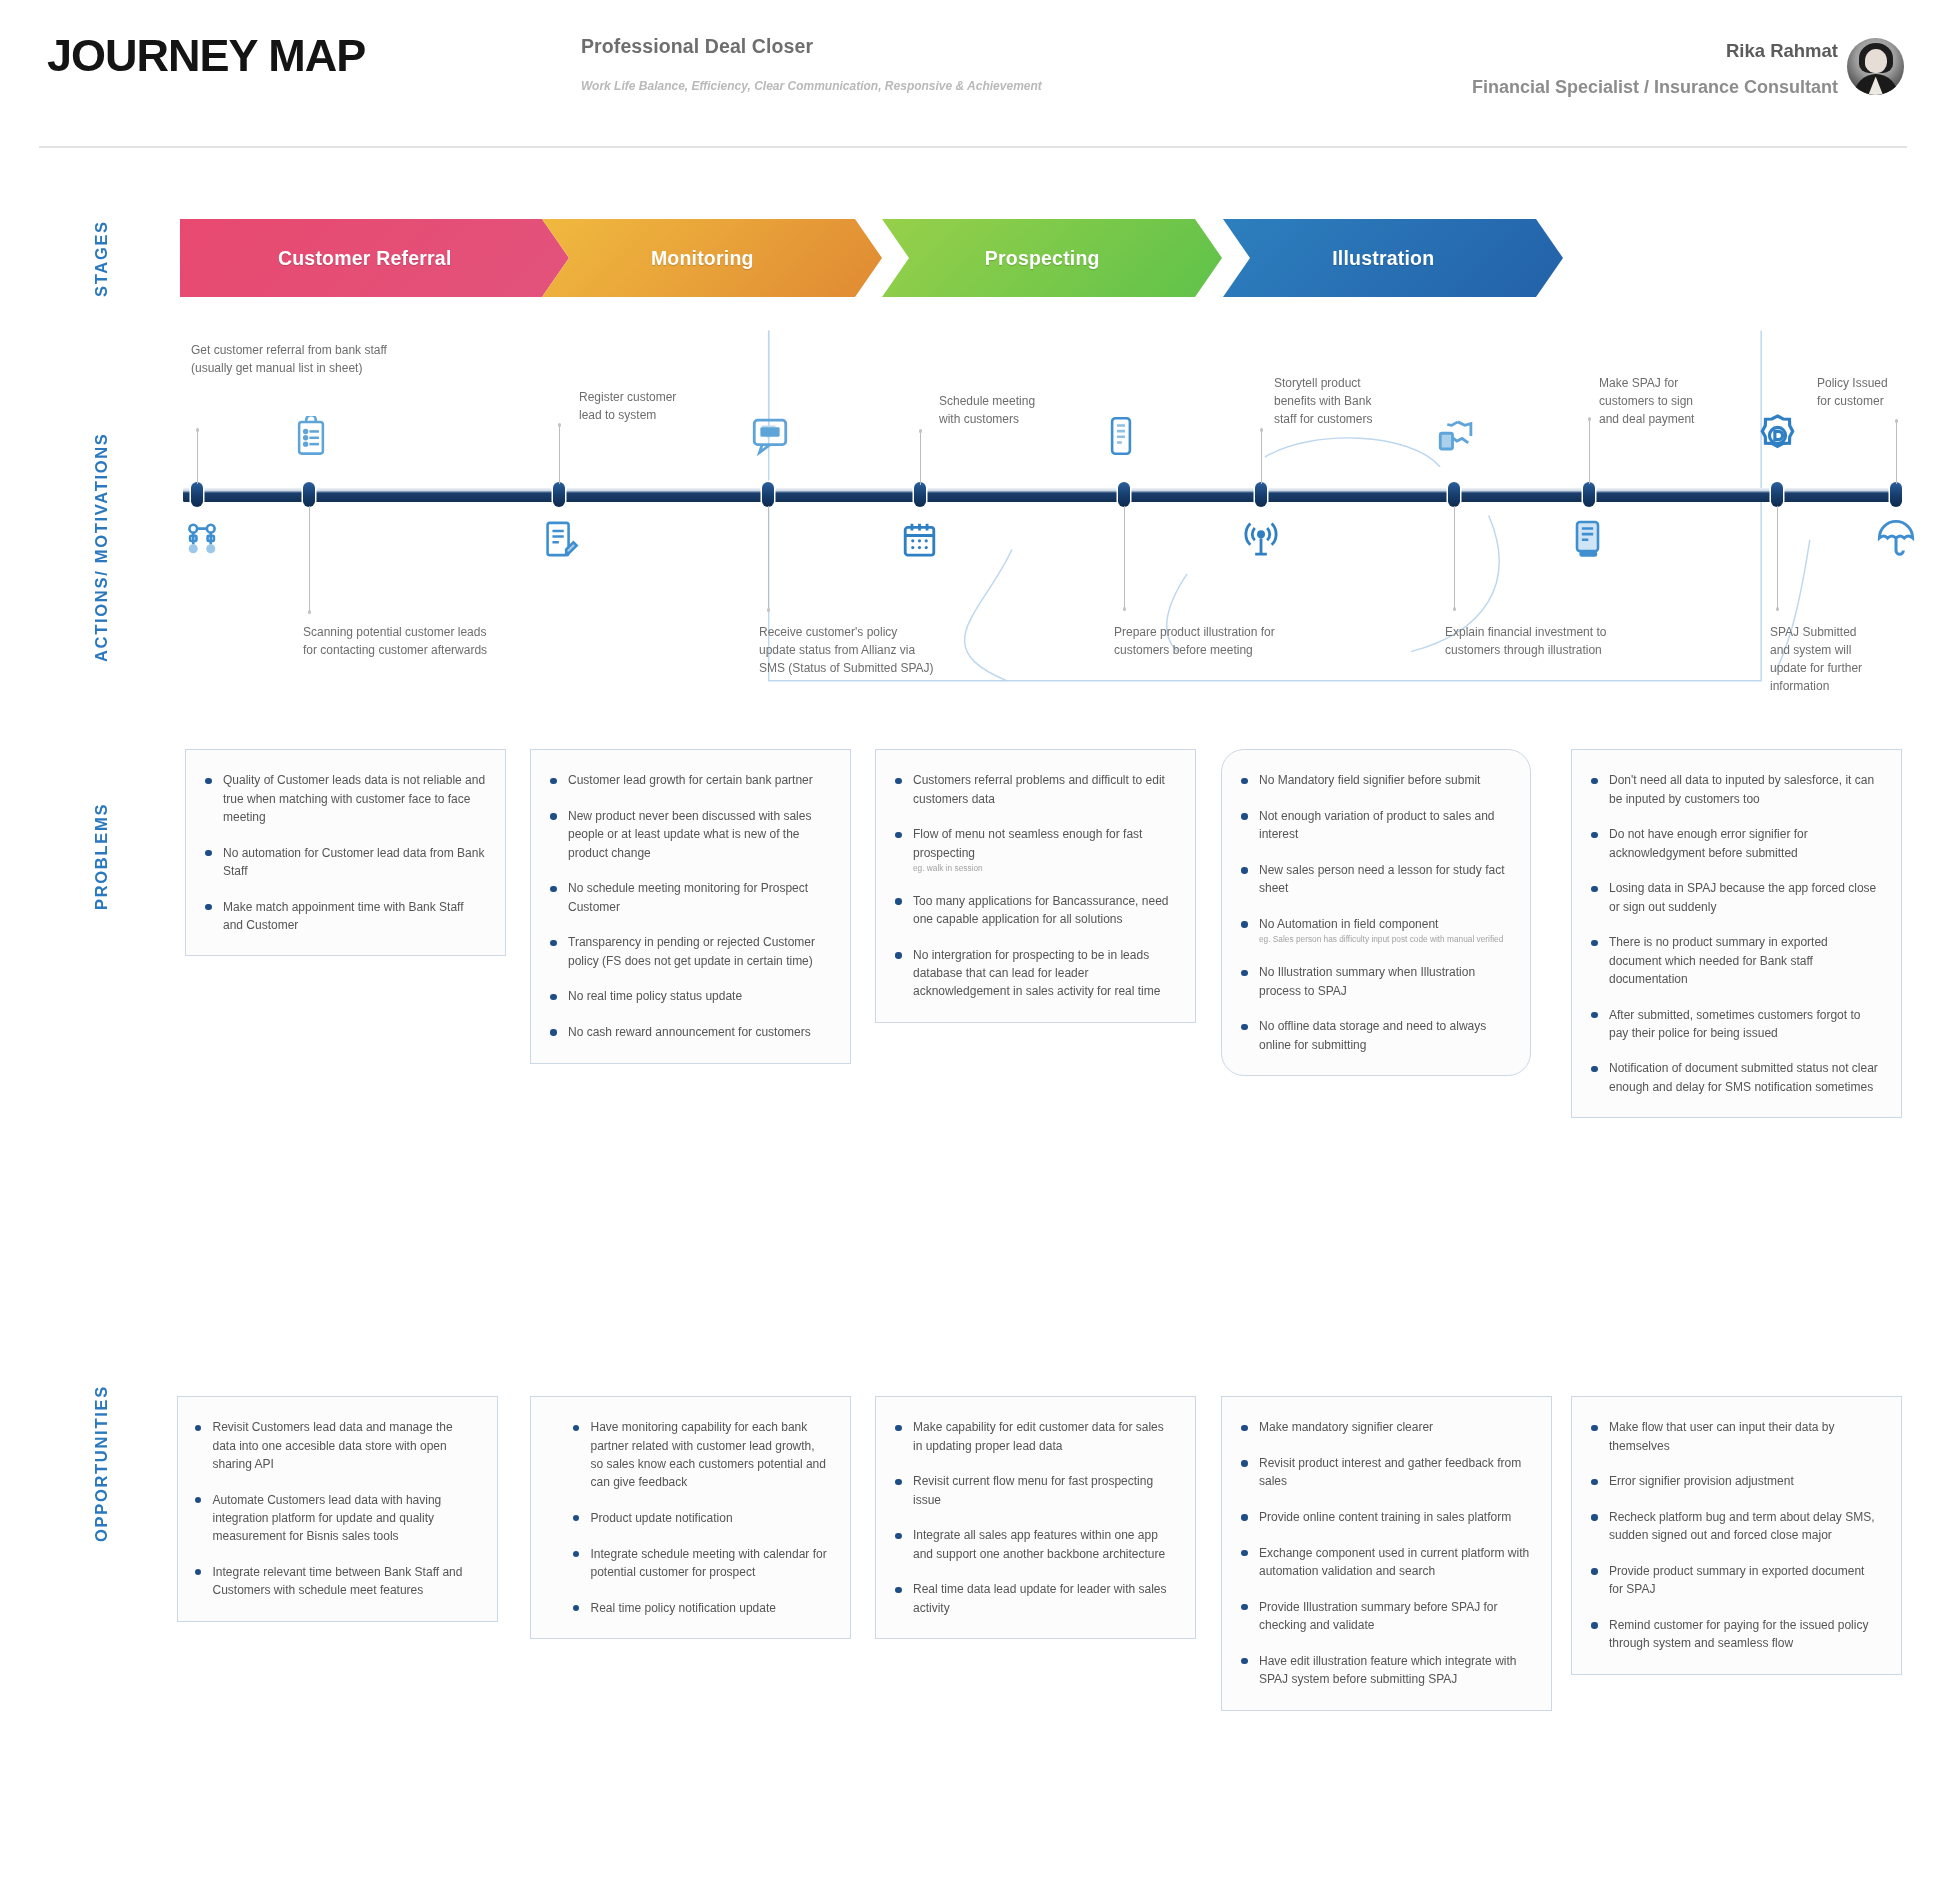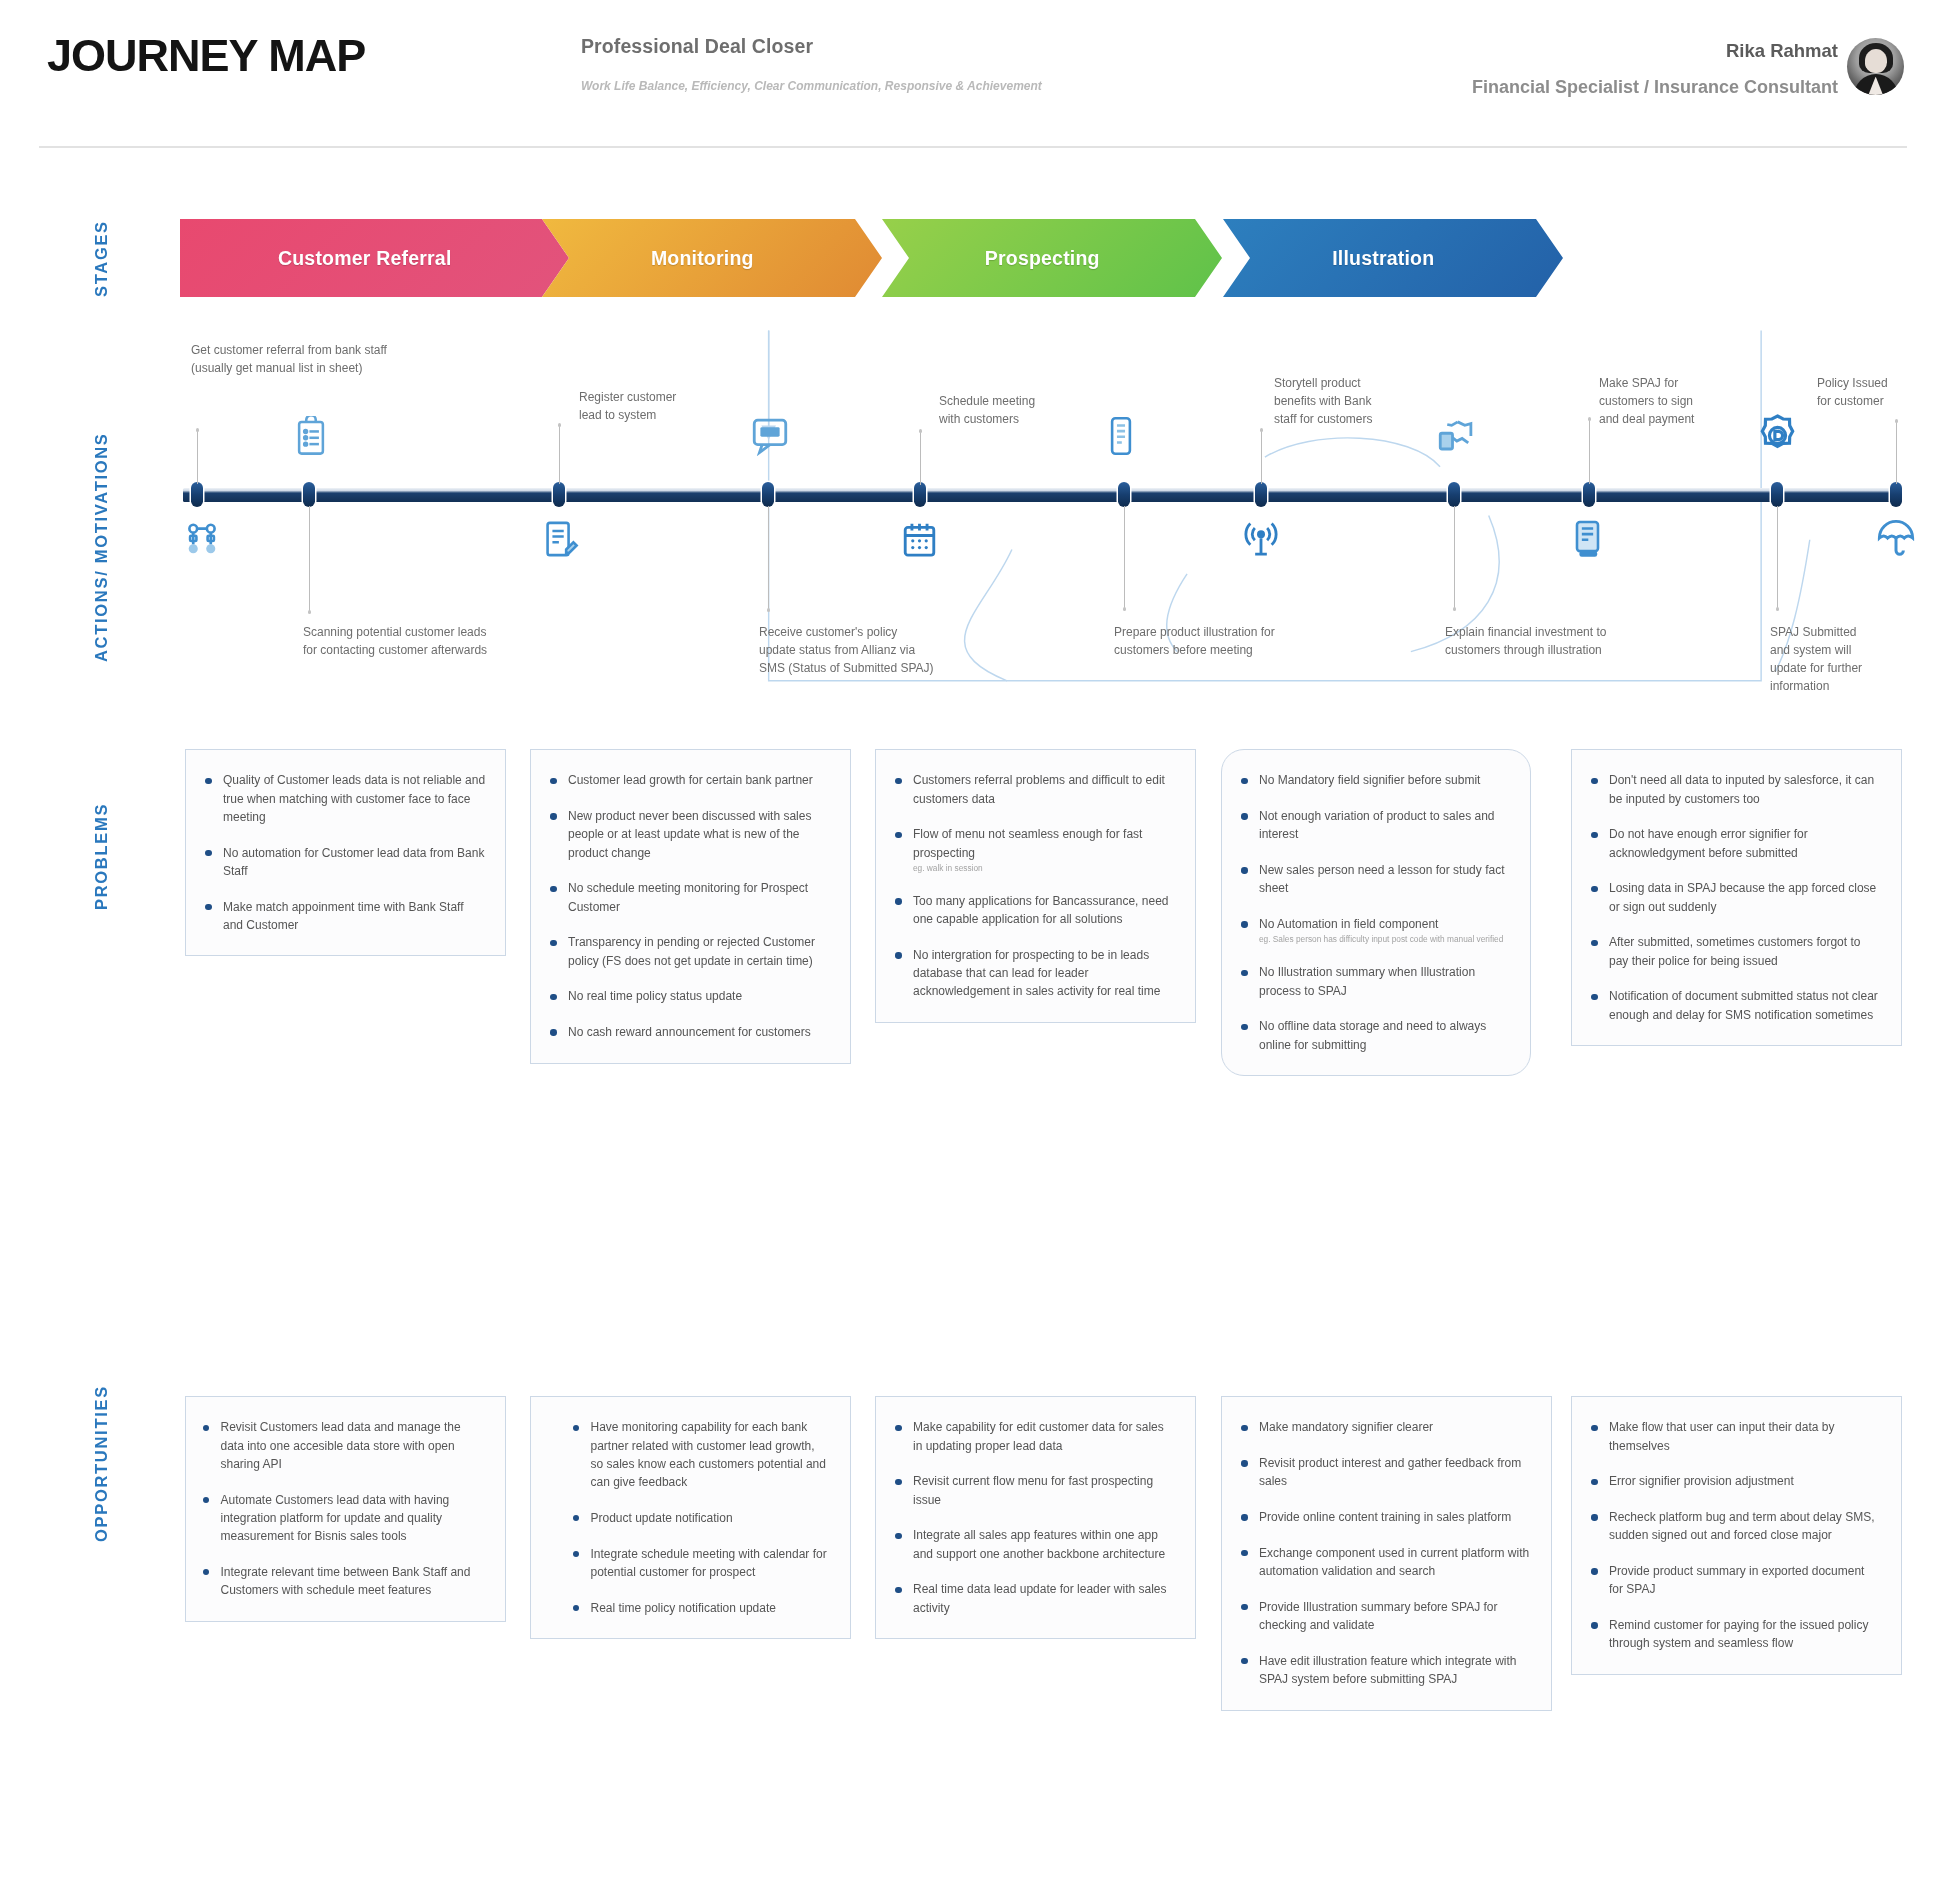--- a/index.html
+++ b/index.html
@@ -361,28 +361,29 @@
           <li>No Automation in field component<span class="sub">eg. Sales person has difficulty input post code with manual verified</span></li>
           <li>No Illustration summary when Illustration process to SPAJ</li>
           <li>No offline data storage and need to always online for submitting</li>
         </ul>
       </div>
       <div class="card" style="left: 1571px; width: 331px;">
         <ul>
           <li>Don't need all data to inputed by salesforce, it can be inputed by customers too</li>
           <li>Do not have enough error signifier for acknowledgyment before submitted</li>
           <li>Losing data in SPAJ because the app forced close or sign out suddenly</li>
+          <li>There is no product summary in exported document which needed for Bank staff documentation</li>
           <li>After submitted, sometimes customers forgot to pay their police for being issued</li>
           <li>Notification of document submitted status not clear enough and delay for SMS notification sometimes</li>
         </ul>
       </div>
     </div>
 
   <div class="cardrow" id="opportunities-row" style="top:1396px;">
-      <div class="card" style="left: 185px; width: 321px; padding-left: 15px;">
+      <div class="card" style="left: 177px; width: 321px; padding-left: 15px;">
         <ul>
           <li>Revisit Customers lead data and manage the data into one accesible data store with open sharing API</li>
           <li>Automate Customers lead data with having integration platform for update and quality measurement for Bisnis sales tools</li>
           <li>Integrate relevant time between Bank Staff and Customers with schedule meet features</li>
         </ul>
       </div>
       <div class="card" style="left: 530px; width: 321px; padding-left: 40px;">
         <ul>
           <li>Have monitoring capability for each bank partner related with customer lead growth, so sales know each customers potential and can give feedback</li>
           <li>Product update notification</li>

